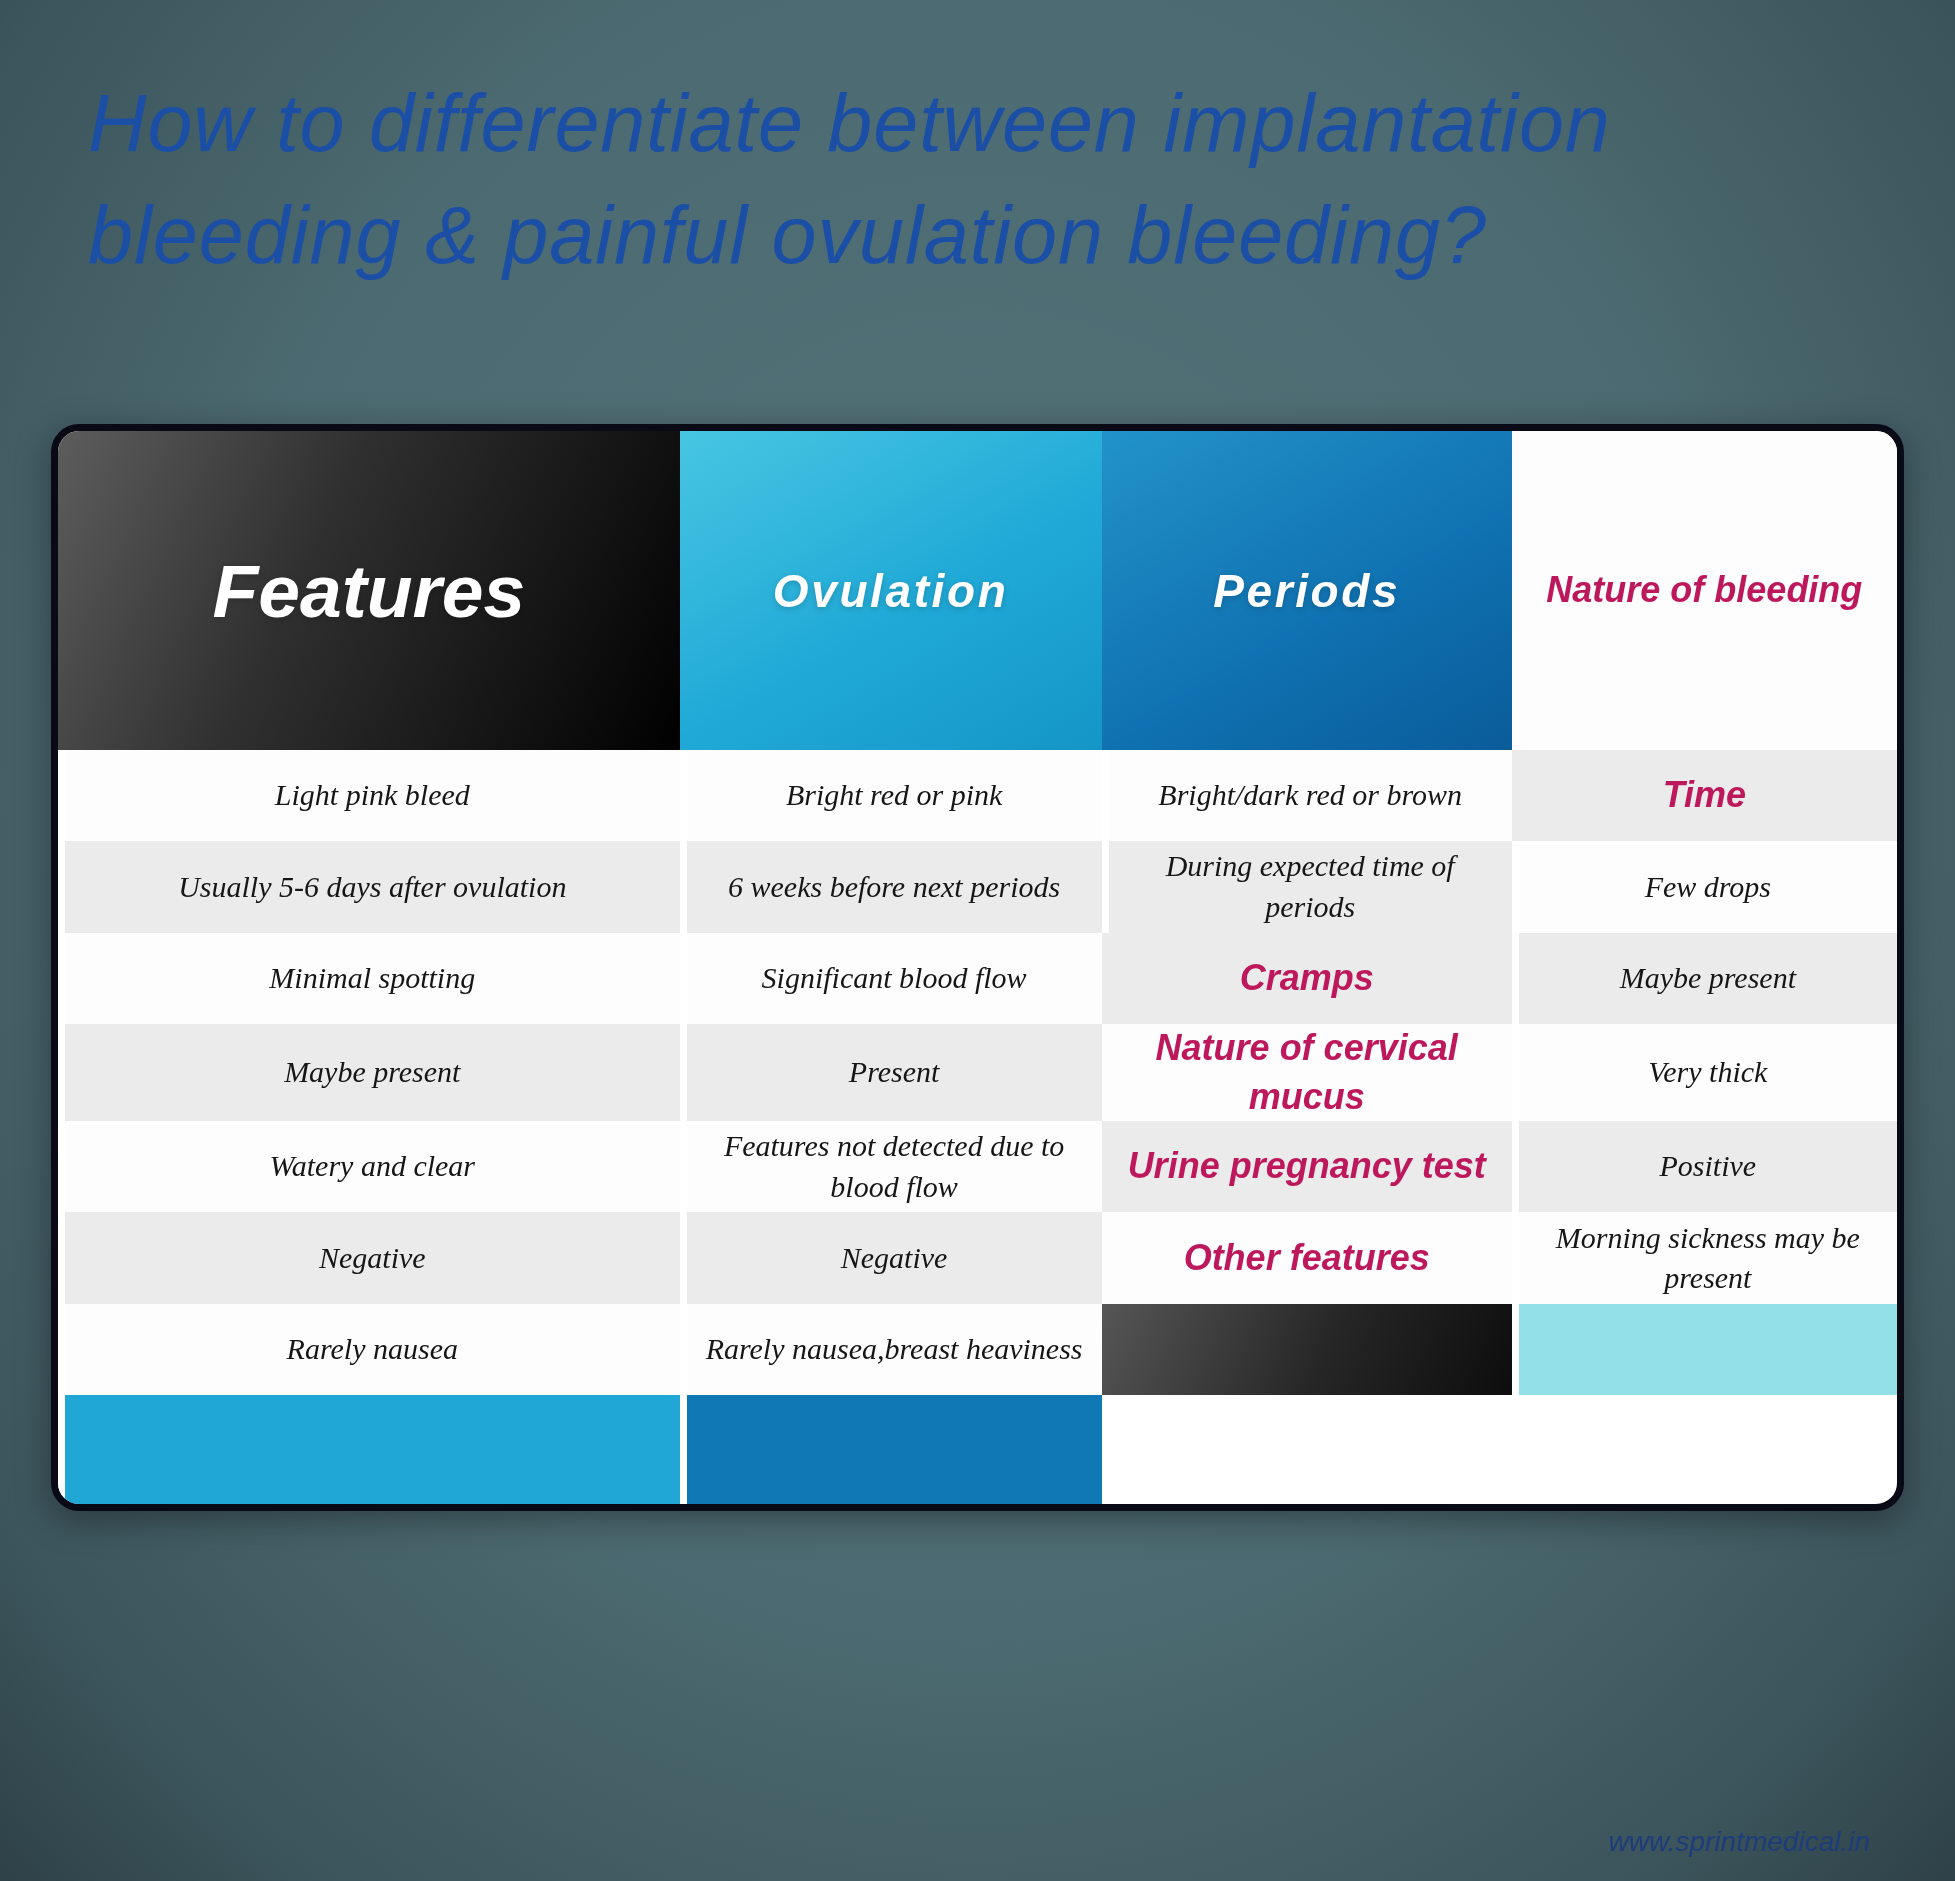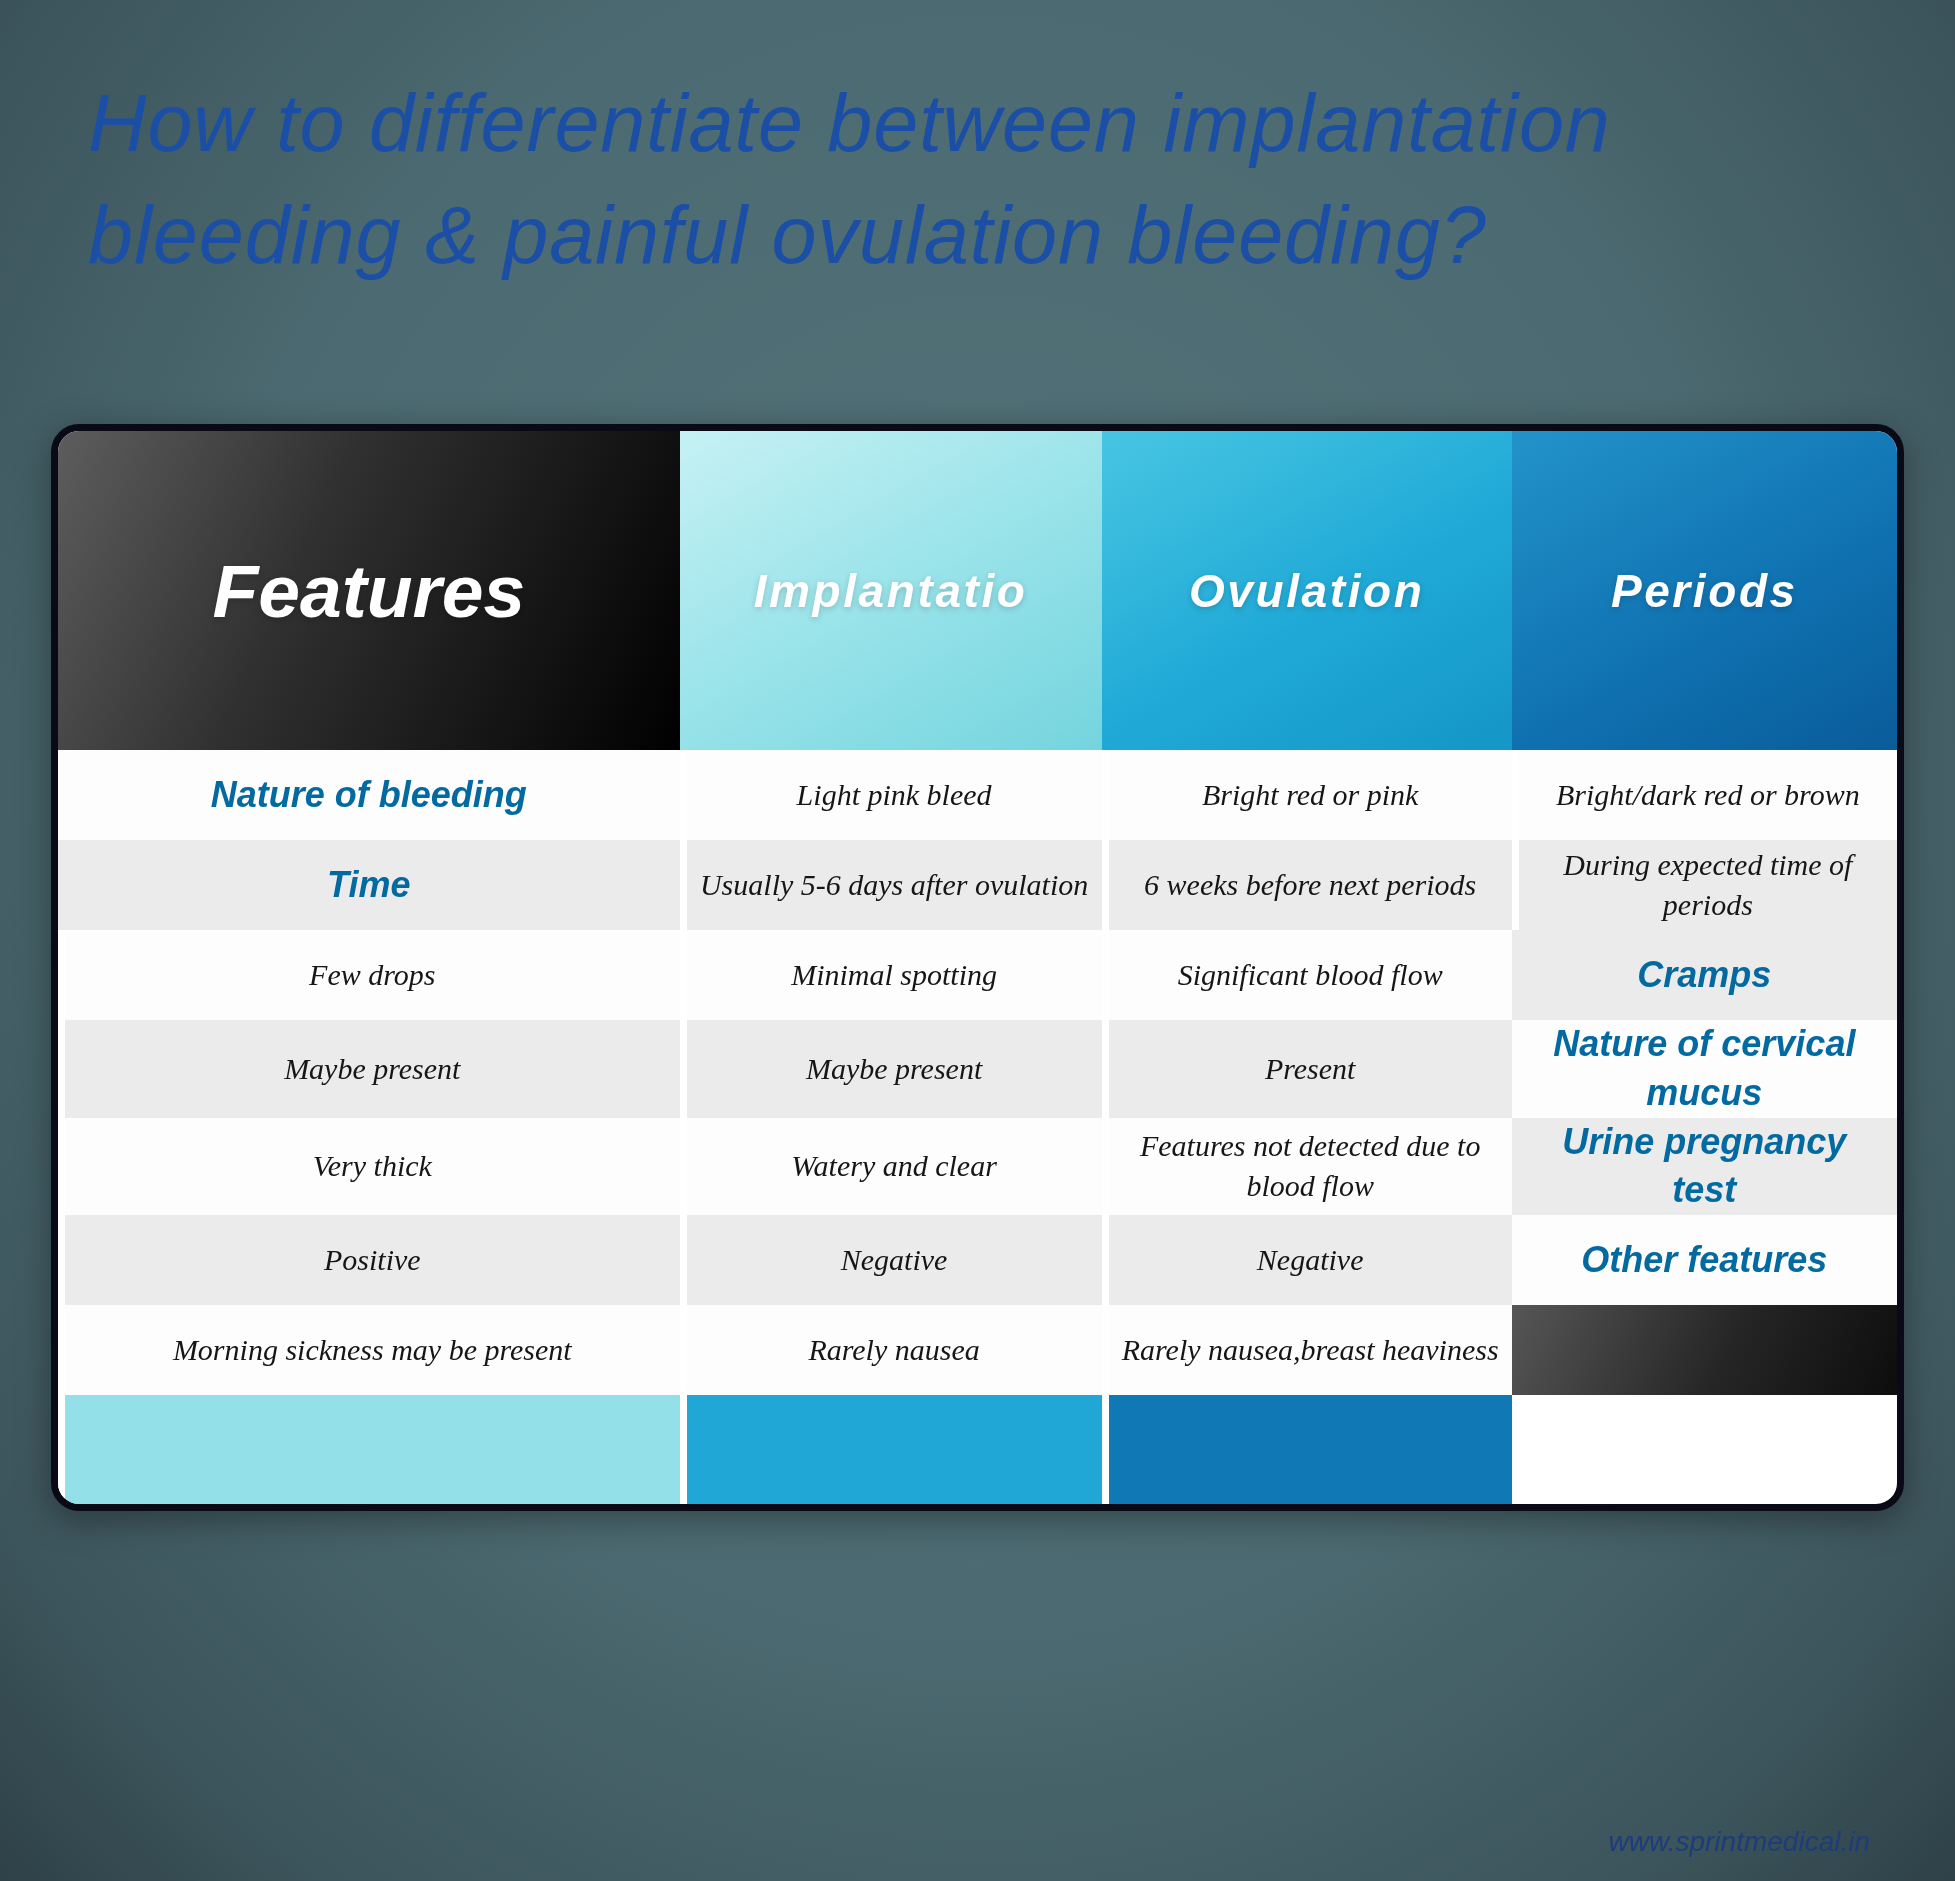--- a/index.html
+++ b/index.html
@@ -81,21 +81,21 @@
     align-items: center;
     justify-content: center;
     text-align: center;
     font-style: italic;
     box-sizing: border-box;
     line-height: 1.35;
   }
   .fcell {
     font-weight: bold;
     font-size: 36px;
-    color: #0369a1;
+    color: #be185d;
     padding: 0 26px;
   }
   .dcell {
     font-size: 30px;
     color: #161616;
     padding: 0 12px;
     border-left: 7.8px solid #ffffff;
     font-family: Liberation Serif, serif;
   }
   .r-a { background: #fdfdfd; }
@@ -119,21 +119,20 @@
 <body>
 
 <div class="stage">
 
   <h1 class="title">How to differentiate between implantation bleeding &amp; painful ovulation bleeding?</h1>
 
   <div class="tablewrap">
     <div class="grid">
 
       <div class="hcell h-features">Features</div>
-      <div class="hcell h-impl">Implantatio</div>
       <div class="hcell h-ovu">Ovulation</div>
       <div class="hcell h-per">Periods</div>
 
       <div class="cell fcell r-a">Nature of bleeding</div>
       <div class="cell dcell r-a">Light pink bleed</div>
       <div class="cell dcell r-a">Bright red or pink</div>
       <div class="cell dcell r-a">Bright/dark red or brown</div>
 
       <div class="cell fcell r-b">Time</div>
       <div class="cell dcell r-b">Usually 5-6 days after ovulation</div>

